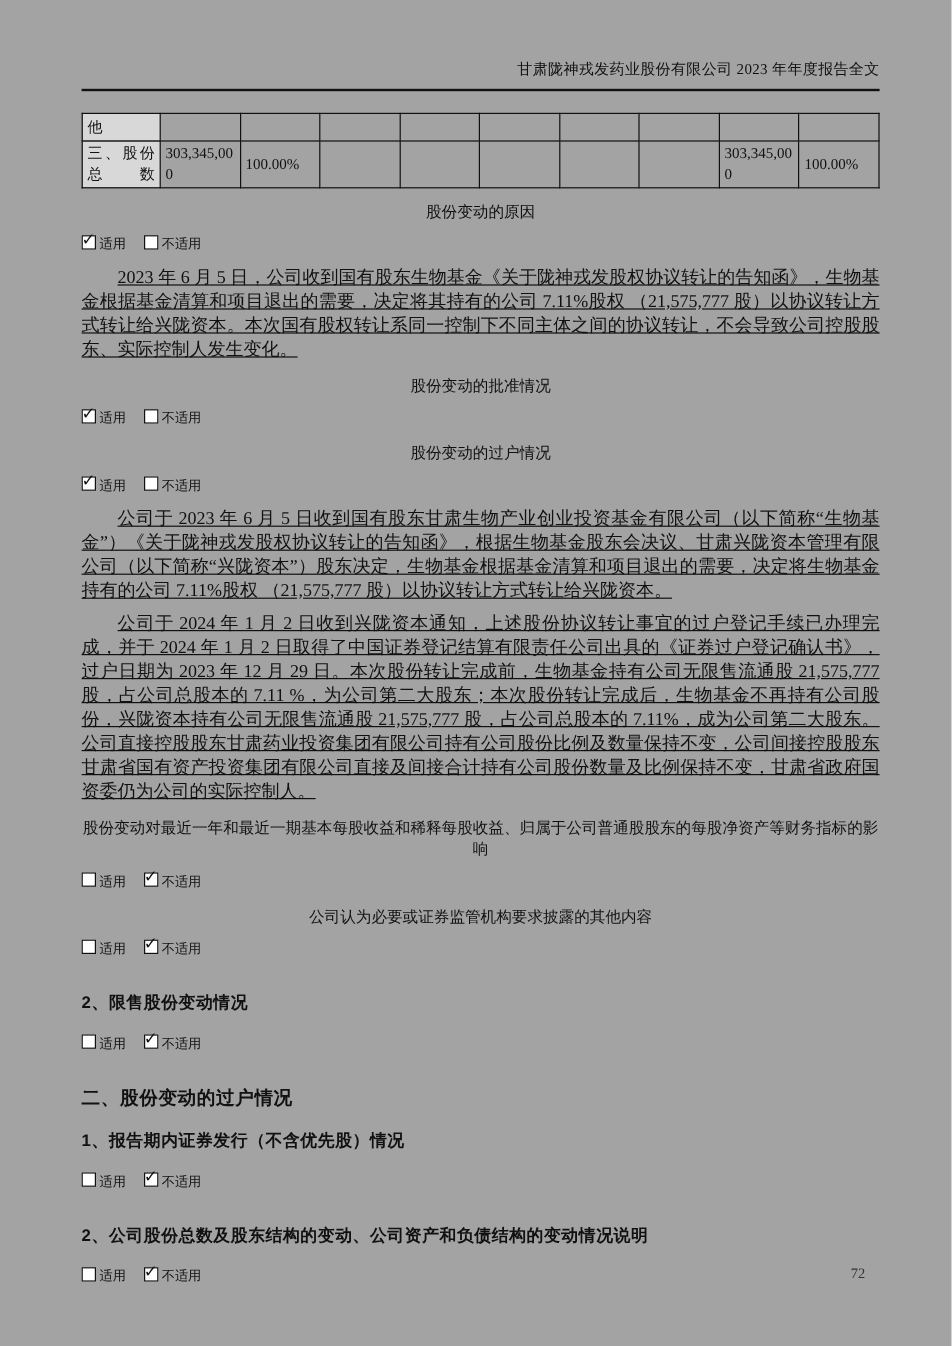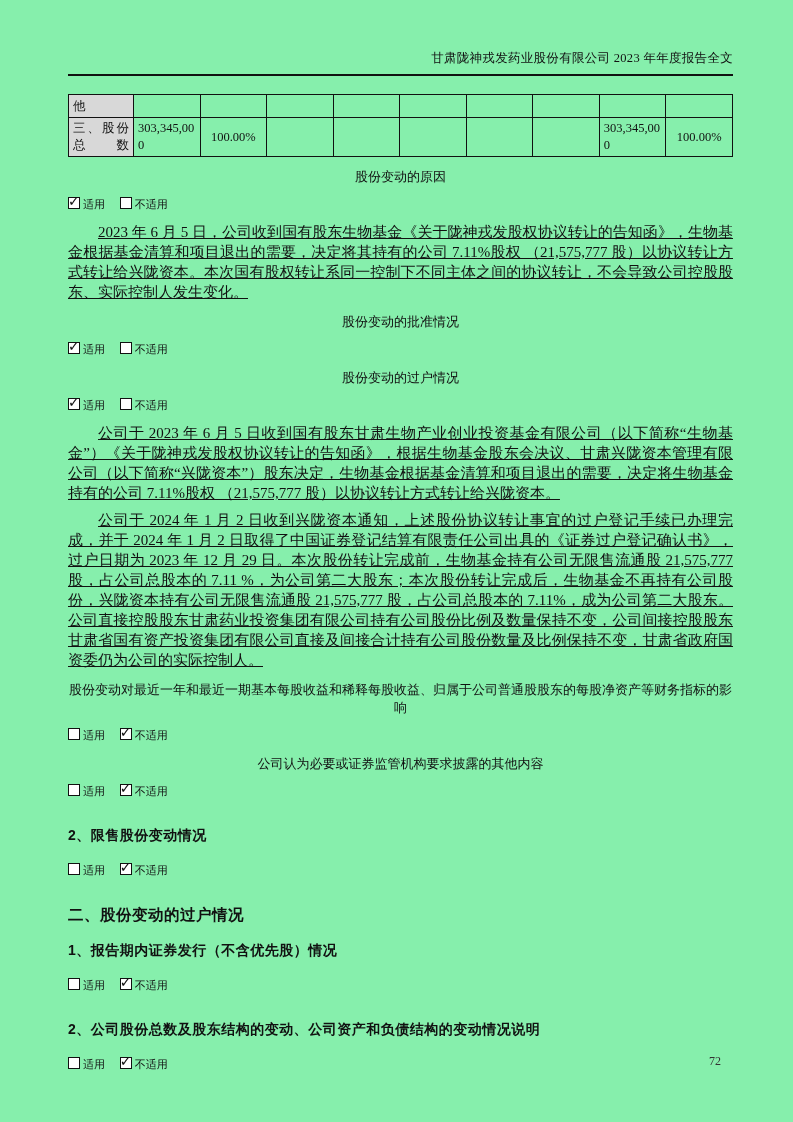--- a/index.html
+++ b/index.html
@@ -1,21 +1,21 @@
 <!DOCTYPE html>
 <html><head>
 <meta charset="utf-8">
 <style>
   html,body{margin:0;padding:0;background:#ffffff;}
   body{
     width:793px;height:1122px;
     font-family:"Liberation Serif","DejaVu Serif",serif;
     color:#111;
   }
-  .page{position:relative;width:793px;height:1122px;overflow:hidden;background:#86efac;}
+  .page{position:relative;width:793px;height:1122px;overflow:hidden;background:#a3a3a3;}
 
   
   .header{
     margin:50px 60px 0 68px;
     text-align:right;
     font-size:12.5px;
     letter-spacing:.3px;
     padding-bottom:7px;
     border-bottom:2.2px solid #111;
   }
@@ -39,21 +39,21 @@
   td.rowlabel{
     width:56px;
     background:#d8d8d8;
     text-align:justify;
     text-align-last:justify;
     line-height:17px;
   }
   tr.r1 td{height:20px;}
   tr.r2 td{height:36px;}
   td.num{word-break:break-all;line-height:17px;}
-  td.pct{text-align:center;}
+  td.pct{text-align:left;}
 
   
   .label-line{margin-top:11px;font-size:13px;line-height:18px;text-align:center;}
   .checkline{margin:9px 0 9px;font-size:11px;line-height:18px;white-space:nowrap;}
   .para{
     font-size:15px;
     line-height:20px;
     text-indent:2em;
     text-align:justify;
     margin:7px 0 7px;

